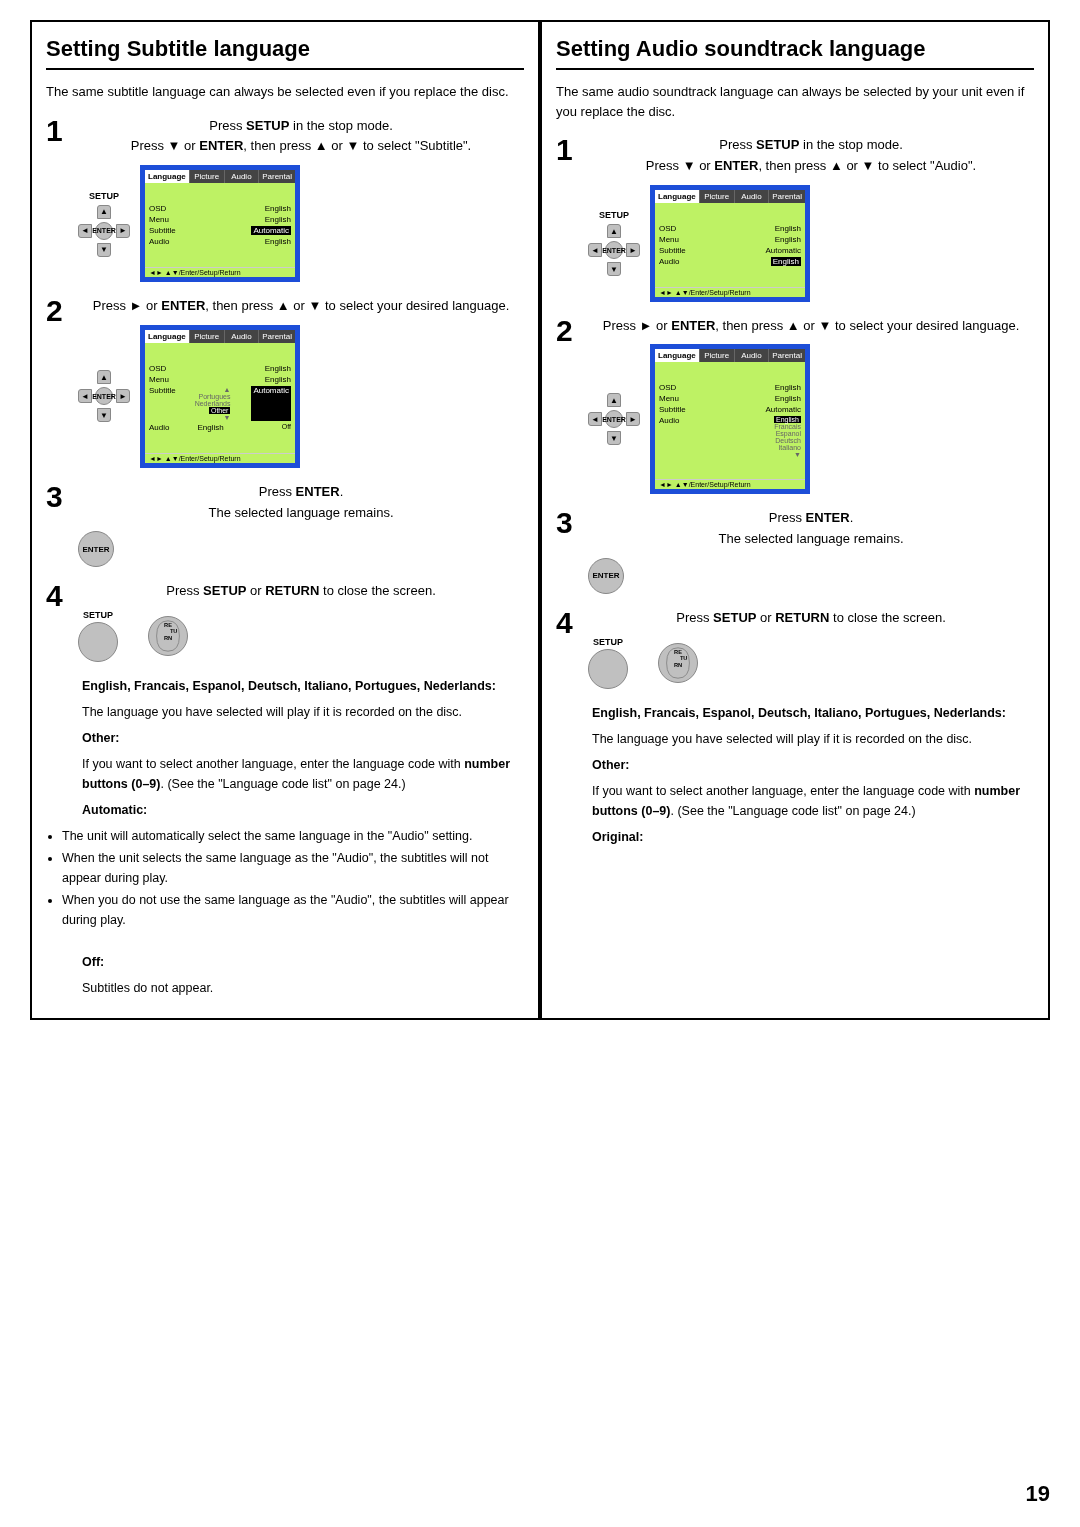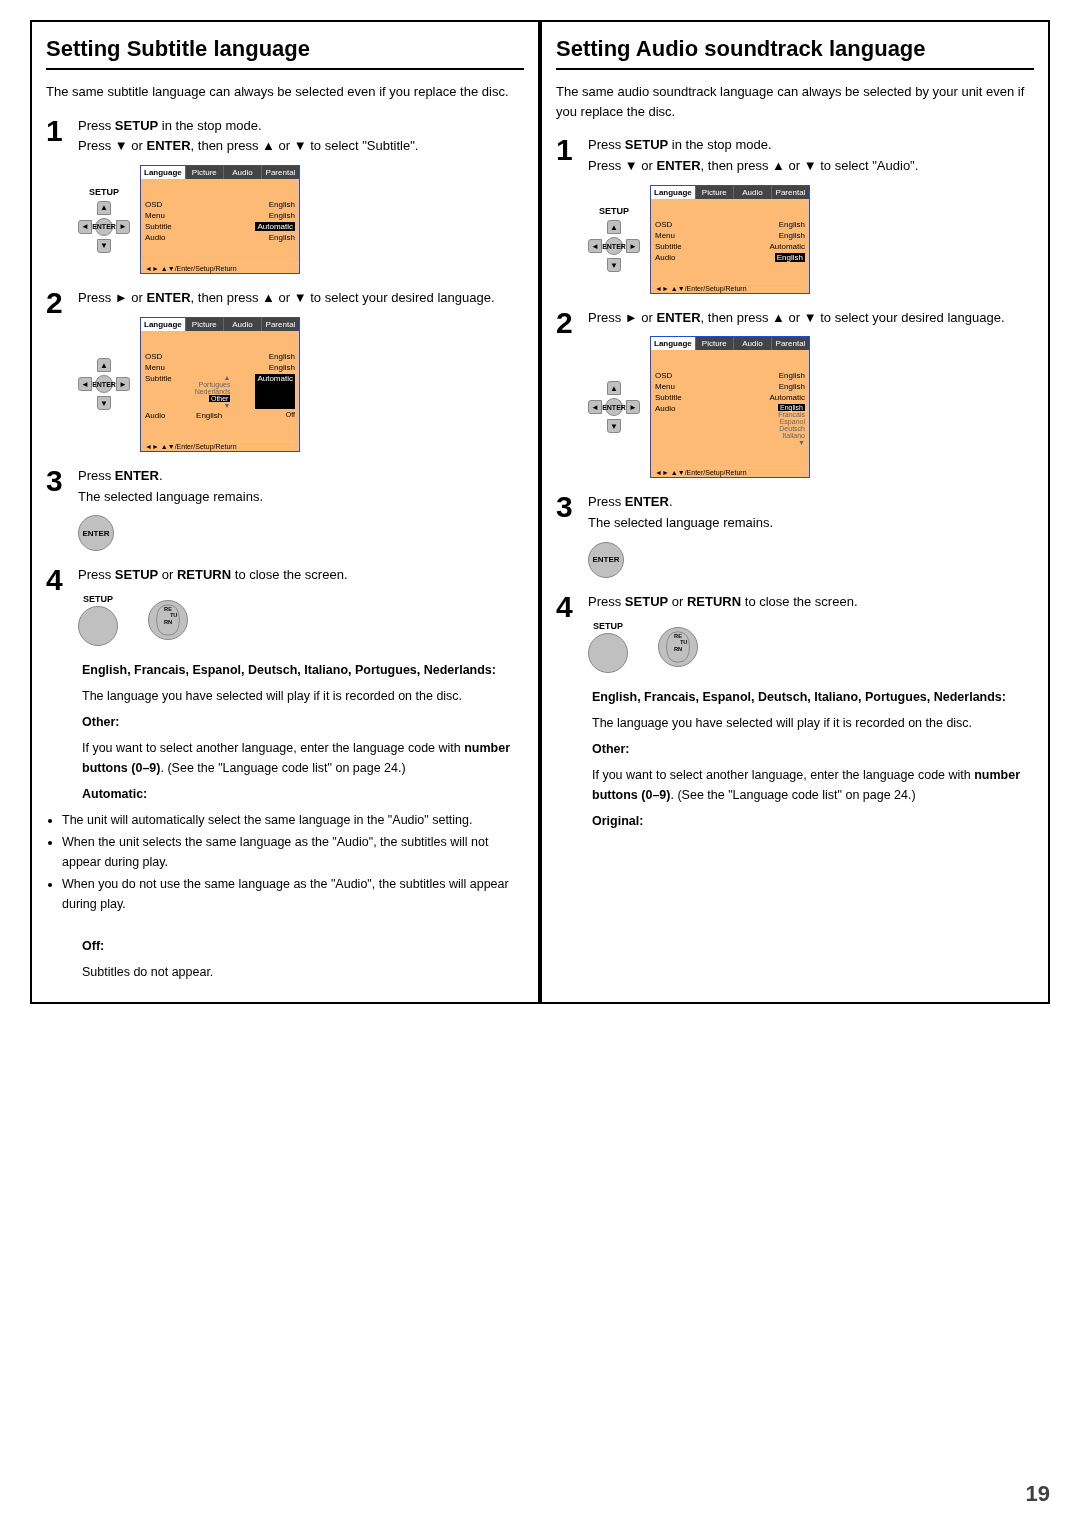--- a/index.html
+++ b/index.html
@@ -47,20 +47,21 @@
       line-height: 1;
       min-width: 22px;
     }
     .step-content {
       flex: 1;
     }
     .step-text {
       font-size: 13px;
       line-height: 1.6;
       margin-bottom: 8px;
+      text-align: center;
     }
     .step-text b {
       font-weight: bold;
     }
     
     .osd-area {
       display: flex;
       align-items: center;
       gap: 10px;
       margin-top: 4px;
@@ -110,24 +111,24 @@
       display: flex; align-items: center; justify-content: center;
       font-size: 8px;
     }
     .dpad-up { top:0; left:50%; transform: translateX(-50%); border-radius: 3px 3px 0 0; }
     .dpad-down { bottom:0; left:50%; transform: translateX(-50%); border-radius: 0 0 3px 3px; }
     .dpad-left { left:0; top:50%; transform: translateY(-50%); border-radius: 3px 0 0 3px; }
     .dpad-right { right:0; top:50%; transform: translateY(-50%); border-radius: 0 3px 3px 0; }
 
     
     .osd-menu {
-      border: 1px solid #1d4ed8;
+      border: 5px solid #1d4ed8;
       font-size: 8px;
       min-width: 160px;
-      background: #fdba74;
+      background: #bef264;
     }
     .osd-menu-header {
       display: flex;
       background: #444;
       color: #fff;
     }
     .osd-menu-header div {
       flex: 1;
       padding: 2px 3px;
       text-align: center;
@@ -212,21 +213,21 @@
     .notes-section p { margin-bottom: 6px; margin-left: 36px; }
     .notes-section b { font-weight: bold; }
     .notes-section ul { padding-left: 16px; margin-bottom: 22px; }
     .notes-section li { margin-bottom: 2px; }
     .page-number-area {
       position: fixed;
       bottom: 20px;
       right: 30px;
       font-size: 22px;
       font-weight: bold;
-      color: #404040;
+      color: #000000;
     }
   </style>
 </head>
 <body>
 
 <div class="page-container">
 
   <div class="column">
     <span class="section-title">Setting Subtitle language</span>
     <p class="intro-text">The same subtitle language can always be selected even if you replace the disc.</p>

